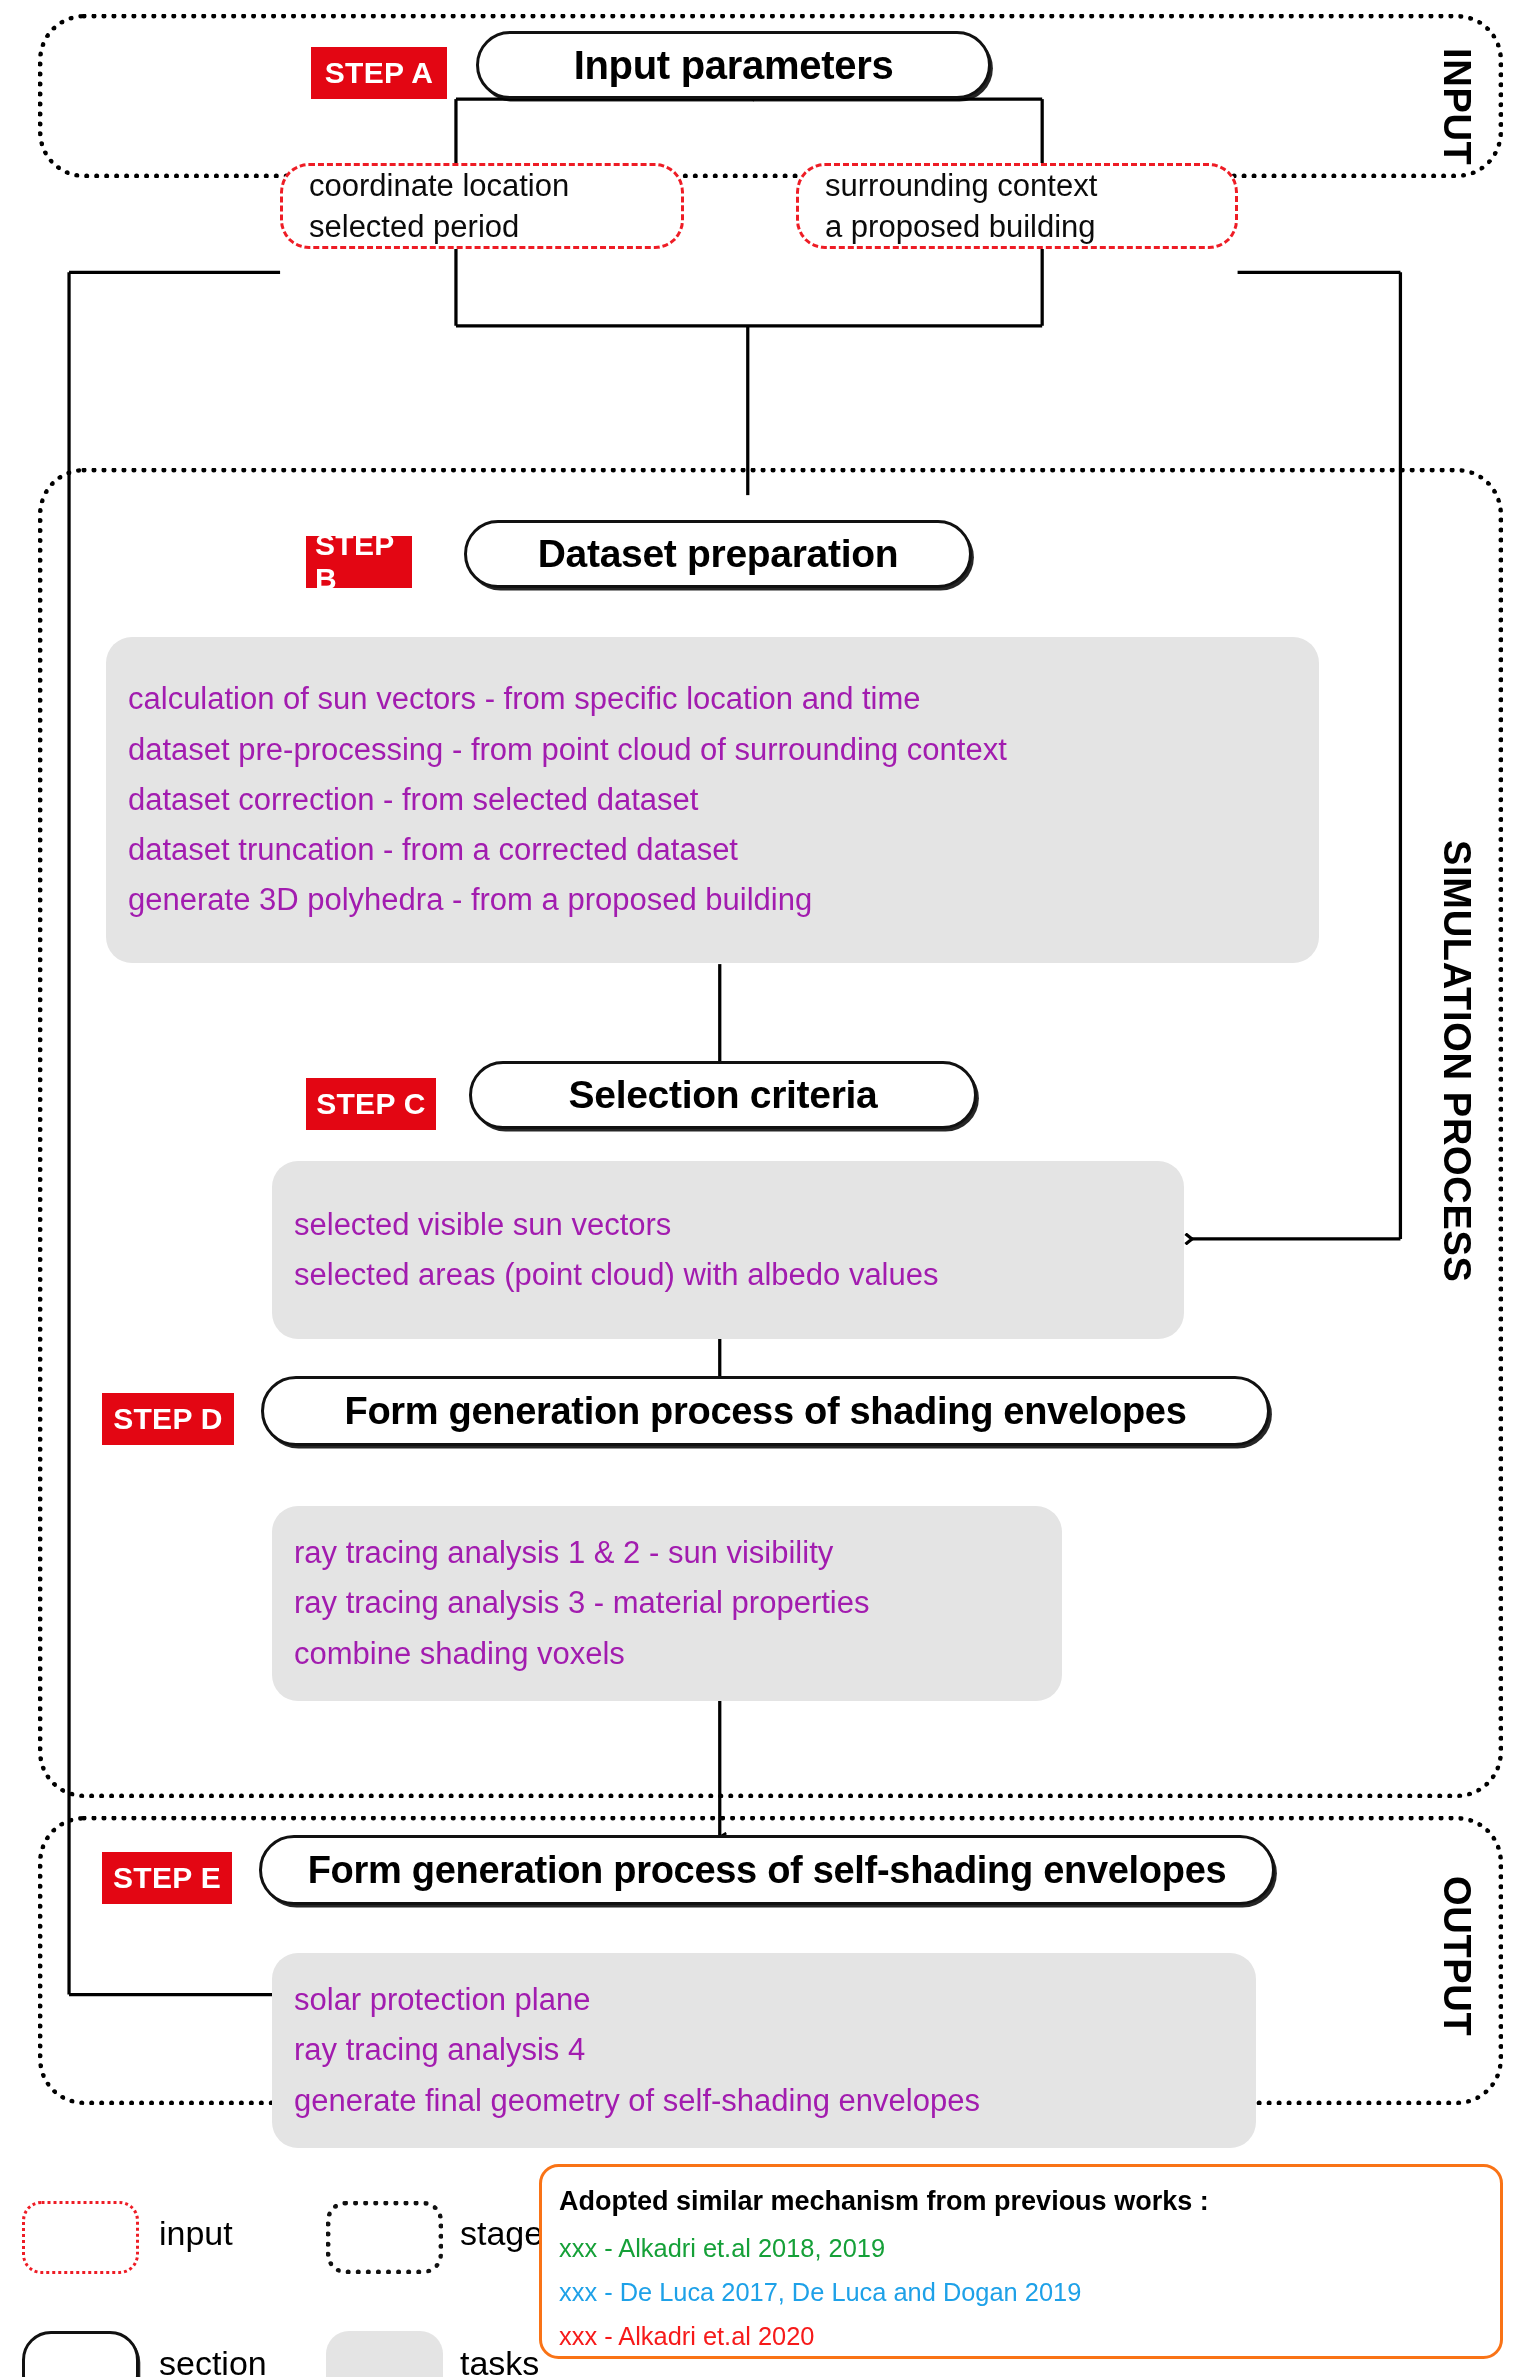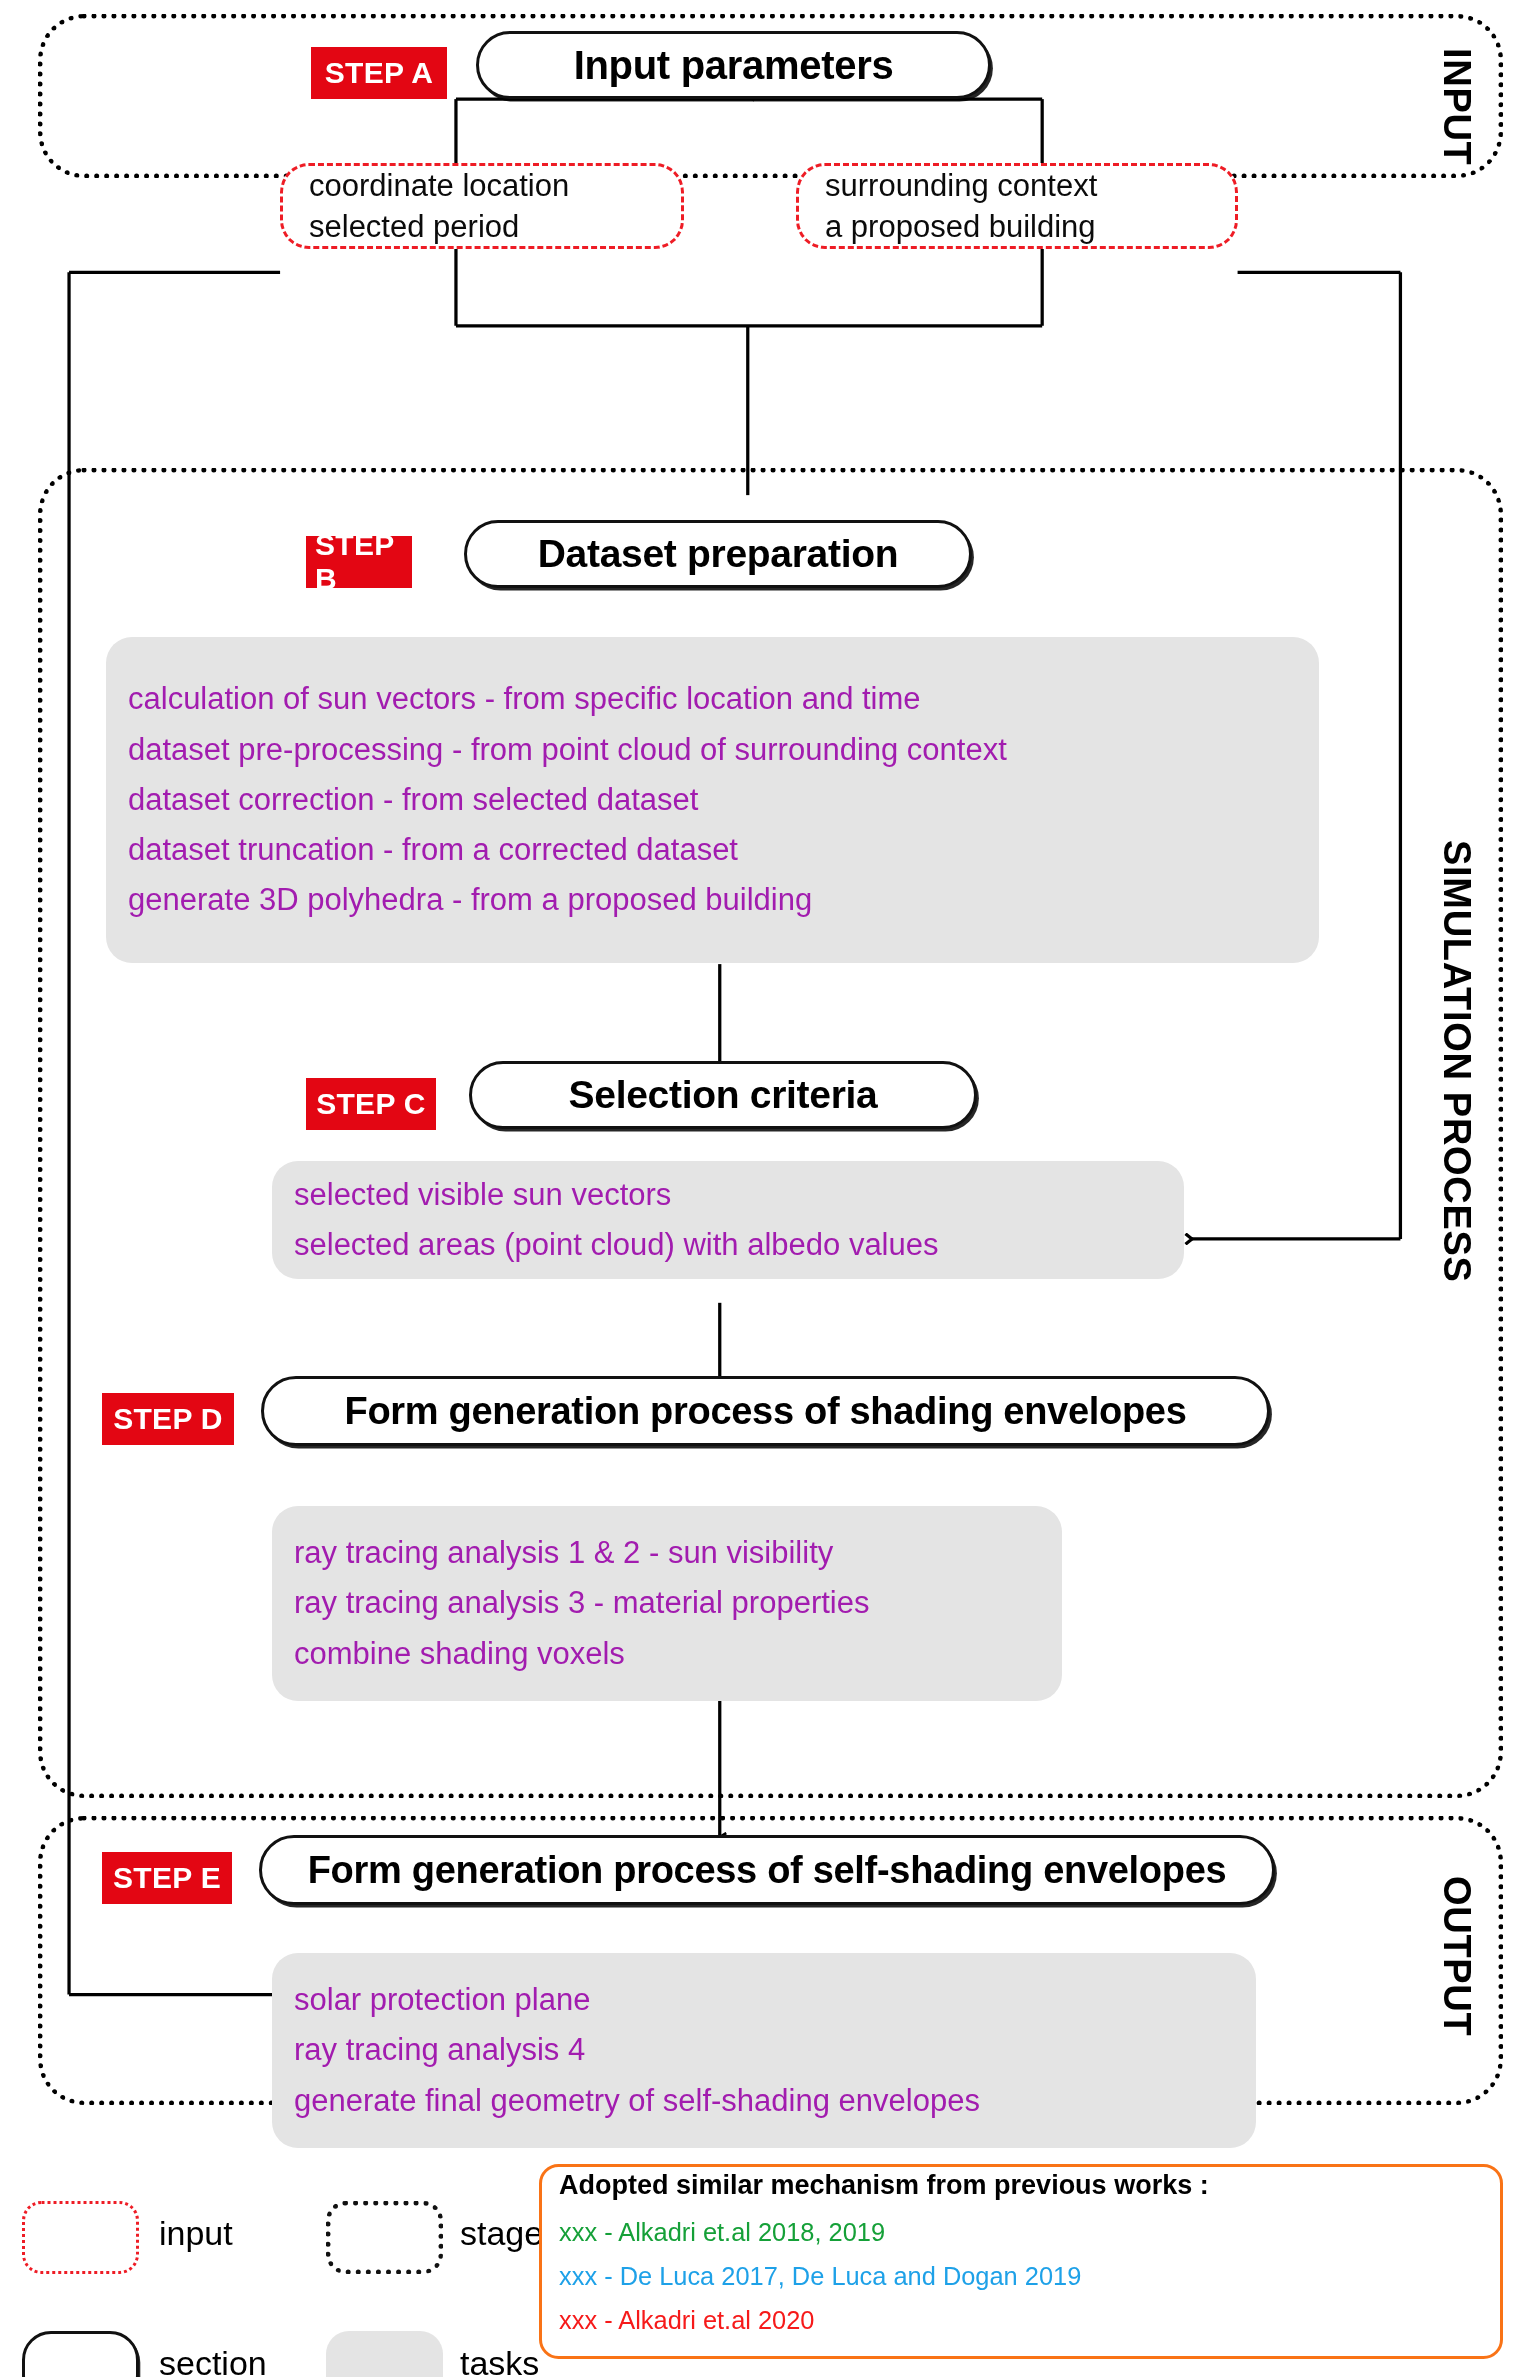--- a/index.html
+++ b/index.html
@@ -87,21 +87,21 @@
   .sw-section{border:3.9px solid #111;border-radius:29px;background:#fff;box-shadow:2px 2.6px 0 -0.7px rgba(0,0,0,0.85);}
   .sw-tasks{background:#e4e4e4;border-radius:23px;}
   .legend-label{position:absolute;font-size:34px;color:#000;white-space:nowrap;}
 
   .ref-box{
     position:absolute;
     box-sizing:border-box;
     border:3.3px solid #f97316;
     border-radius:19.5px;
     background:#fff;
-    padding:3px 17px;
+    padding:19px 17px;
   }
   .ref-title{font-size:27px;font-weight:bold;color:#000;margin-bottom:10.4px;white-space:nowrap;}
   .ref-line{font-size:25.4px;line-height:1.72;white-space:nowrap;}
 
   .c-black{color:#111;}
   .c-green{color:#15a038;}
   .c-blue{color:#1ea1e8;}
   .c-red{color:#f61a1a;}
 </style>
 </head>
@@ -178,21 +178,21 @@
     <div class="line c-black">calculation of sun vectors - from specific location and time</div>
     <div class="line c-black">dataset pre-processing - from point cloud of surrounding context</div>
     <div class="line c-green">dataset correction - from selected dataset</div>
     <div class="line c-black">dataset truncation - from a corrected dataset</div>
     <div class="line c-blue">generate 3D polyhedra - from a proposed building</div>
   </div>
 
   <div class="step-badge" style="left:306px; top:1078px; width:130px; height:52px;">STEP C</div>
   <div class="section-pill" style="left:469px; top:1061px; width:508px; height:68px; font-size:39px;">Selection criteria</div>
 
-  <div class="tasks" style="left:272px; top:1161px; width:912px; height:118px;">
+  <div class="tasks" style="left:272px; top:1161px; width:912px; height:178px;">
     <div class="line c-red">selected visible sun vectors</div>
     <div class="line c-green">selected areas (point cloud) with albedo values</div>
   </div>
 
   <div class="step-badge" style="left:102px; top:1393px; width:132px; height:52px;">STEP D</div>
   <div class="section-pill" style="left:261px; top:1376px; width:1009px; height:70px; font-size:38px;">Form generation process of shading envelopes</div>
 
   <div class="tasks" style="left:272px; top:1506px; width:790px; height:195px;">
     <div class="line c-red">ray tracing analysis 1 &amp; 2 - sun visibility</div>
     <div class="line c-red">ray tracing analysis 3 - material properties</div>

